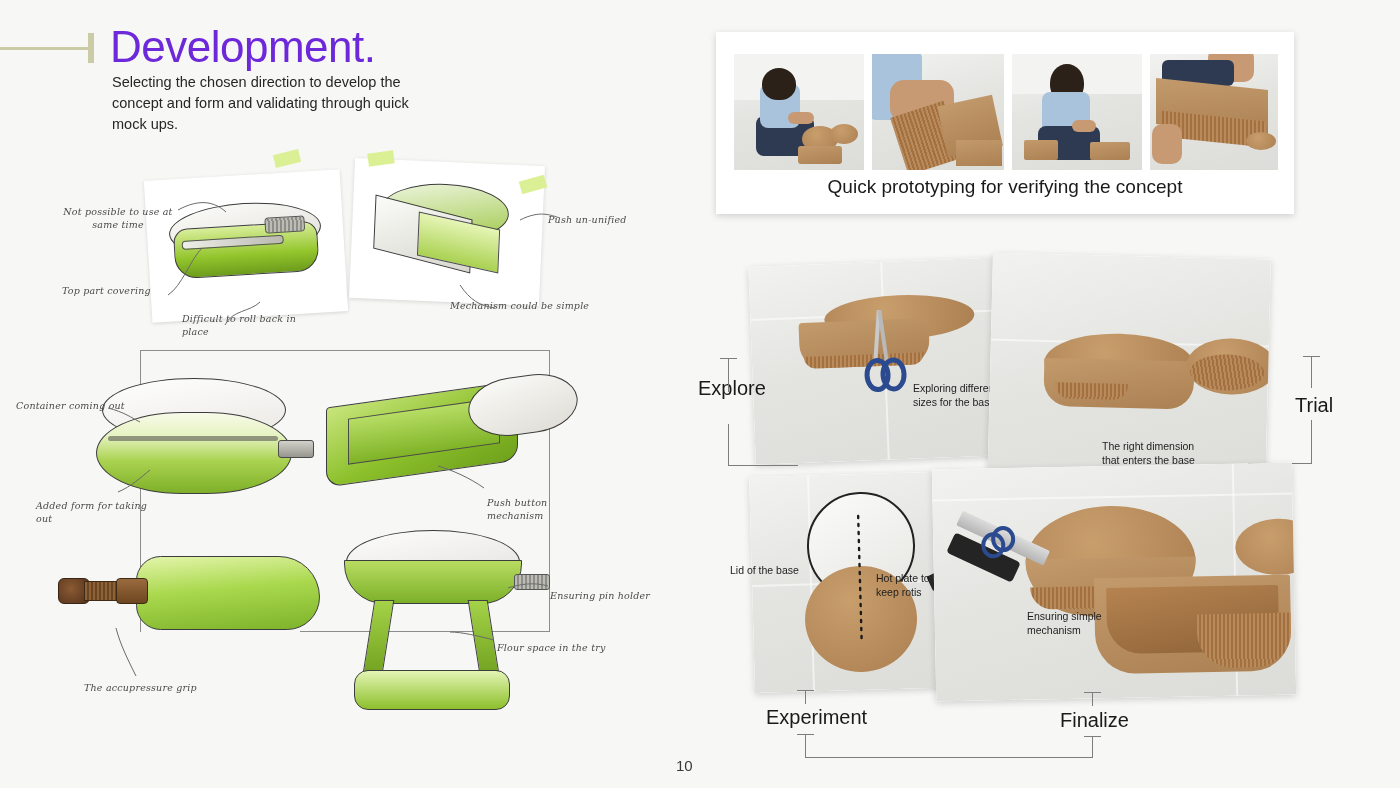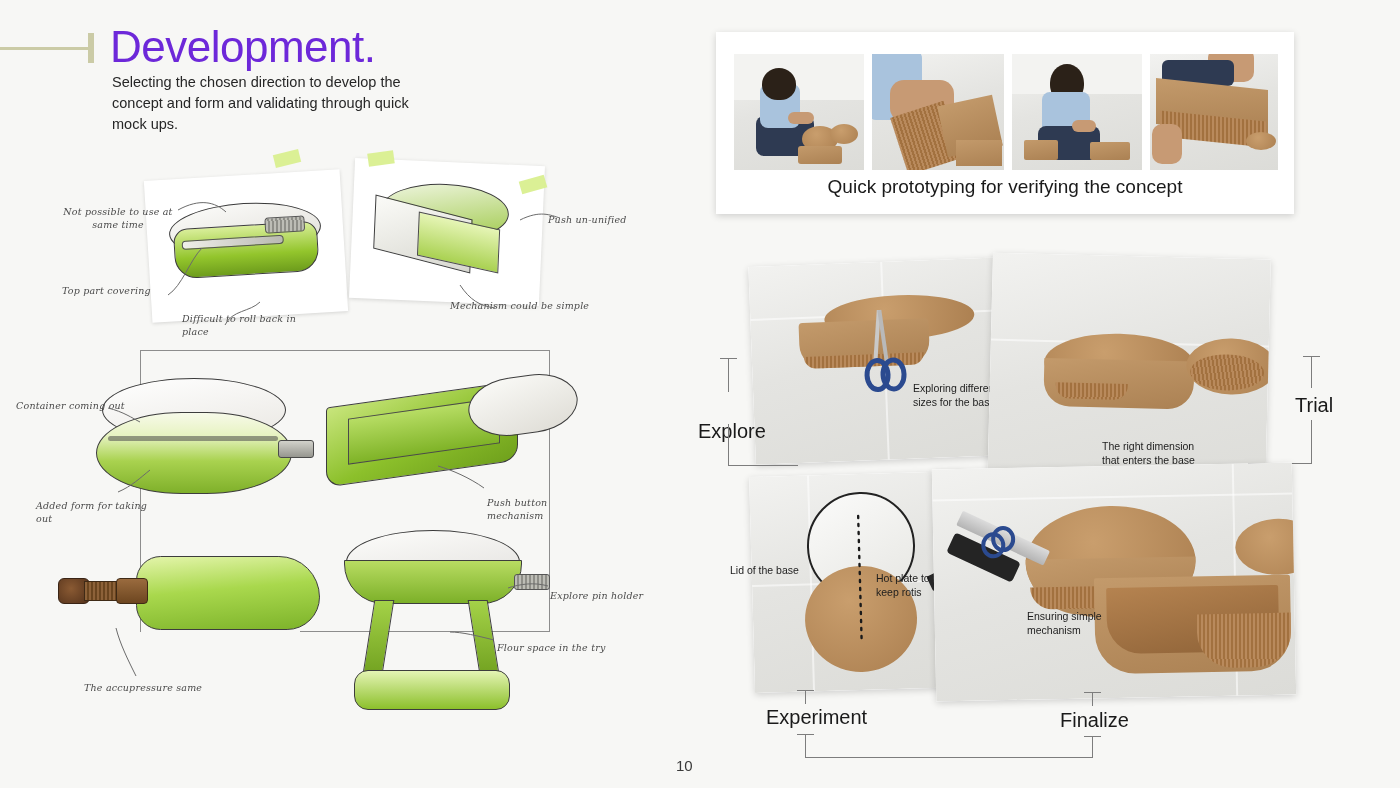--- a/index.html
+++ b/index.html
@@ -145,23 +145,23 @@
                 background:linear-gradient(180deg,#a4d248,#6f9f1e);border:1.2px solid #3f3f3f;transform:skewX(9deg);"></div>
     <div style="position:absolute;left:16px;top:162px;width:154px;height:38px;border-radius:14px;
                 background:linear-gradient(180deg,#e4f4b4,#8cc02b);border:1.4px solid #3d3d3d;"></div>
     <div style="position:absolute;left:176px;top:66px;width:34px;height:14px;border-radius:3px;
                 background:repeating-linear-gradient(90deg,#bdbdb6 0 2px,#8e8e88 2px 4px);border:1px solid #555;"></div>
   </div>
 
   <div class="hand" style="position:absolute;left:16px;top:400px;width:110px;">Container coming out</div>
   <div class="hand" style="position:absolute;left:36px;top:500px;width:120px;">Added form for taking out</div>
   <div class="hand" style="position:absolute;left:487px;top:497px;width:120px;">Push button mechanism</div>
-  <div class="hand" style="position:absolute;left:550px;top:590px;width:110px;">Explore pin holder</div>
+  <div class="hand" style="position:absolute;left:550px;top:590px;width:110px;">Ensuring pin holder</div>
   <div class="hand" style="position:absolute;left:497px;top:642px;width:120px;">Flour space in the try</div>
-  <div class="hand" style="position:absolute;left:84px;top:682px;width:130px;">The accupressure same</div>
+  <div class="hand" style="position:absolute;left:84px;top:682px;width:130px;">The accupressure grip</div>
 
   <svg style="position:absolute;left:0px;top:360px;width:700px;height:360px;overflow:visible;">
     <path d="M108,48 C124,52 132,58 140,62" stroke="#6b6b6b" fill="none" stroke-width="1"></path>
     <path d="M118,132 C132,126 140,118 150,110" stroke="#6b6b6b" fill="none" stroke-width="1"></path>
     <path d="M484,128 C470,118 452,110 438,106" stroke="#6b6b6b" fill="none" stroke-width="1"></path>
     <path d="M548,226 C534,222 520,224 508,228" stroke="#6b6b6b" fill="none" stroke-width="1"></path>
     <path d="M494,280 C478,276 462,272 450,272" stroke="#6b6b6b" fill="none" stroke-width="1"></path>
     <path d="M136,316 C128,300 120,284 116,268" stroke="#6b6b6b" fill="none" stroke-width="1"></path>
   </svg>
 
@@ -214,21 +214,21 @@
     <div class="disc" style="left:74px;top:34px;width:150px;height:44px;"></div>
     <div class="card-board" style="left:48px;top:58px;width:130px;height:46px;border-radius:4px 4px 24px 24px;"></div>
     <div class="corr" style="left:52px;top:92px;width:120px;height:12px;border-radius:0 0 20px 20px;"></div>
     <div style="position:absolute;left:112px;top:48px;width:34px;height:84px;">
       <div style="position:absolute;left:12px;top:0;width:4px;height:52px;background:#c9c9c9;transform:rotate(6deg);"></div>
       <div style="position:absolute;left:18px;top:0;width:4px;height:52px;background:#b9b9b9;transform:rotate(-6deg);"></div>
       <div style="position:absolute;left:0px;top:48px;width:16px;height:24px;border:5px solid #2b4a8f;border-radius:50%;"></div>
       <div style="position:absolute;left:16px;top:48px;width:16px;height:24px;border:5px solid #2b4a8f;border-radius:50%;"></div>
     </div>
   </div>
-  <div class="stage-label" style="position:absolute;left:698px;top:420px;">Explore</div>
+  <div class="stage-label" style="position:absolute;left:698px;top:377px;">Explore</div>
   <div class="anno" style="position:absolute;left:913px;top:382px;width:100px;">Exploring different sizes for the base</div>
 
   <div class="leader" style="left:728px;top:358px;width:1px;height:34px;"></div>
   <div class="leader" style="left:728px;top:424px;width:1px;height:42px;"></div>
   <div class="leader" style="left:720px;top:358px;width:17px;height:1px;"></div>
   <div class="leader" style="left:728px;top:465px;width:70px;height:1px;"></div>
 
   <div class="photo-card" style="left:990px;top:256px;width:278px;height:242px;transform:rotate(1.4deg);">
     <div class="floor"></div>
     <div class="tile" style="left:0;top:86px;width:100%;height:2px;"></div>

